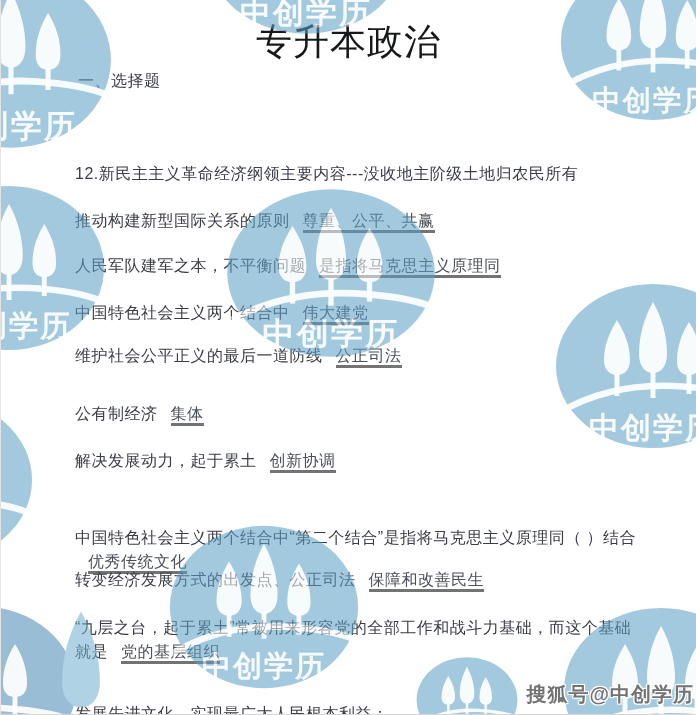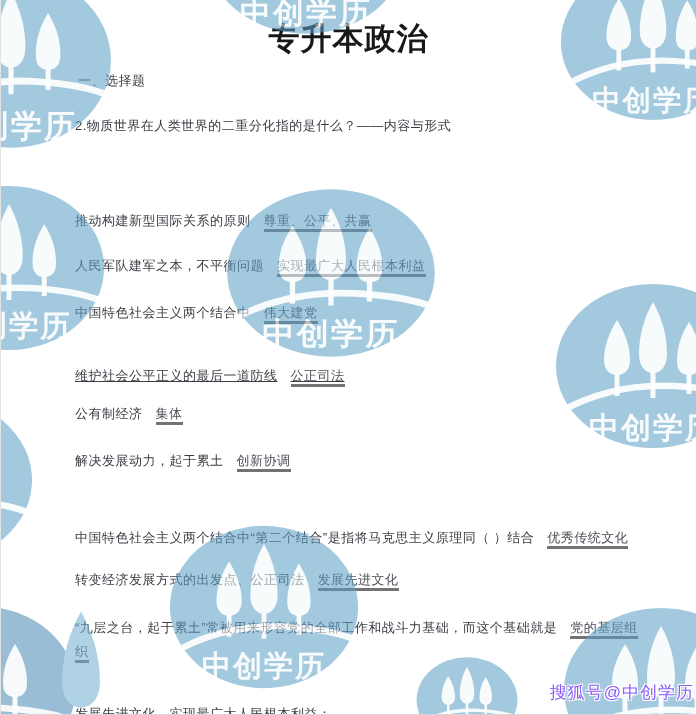--- a/index.html
+++ b/index.html
@@ -3,33 +3,33 @@
 <meta charset="utf-8">
 <style>
   html,body{margin:0;padding:0;background:#ffffff;}
   #page{
     position:relative;width:696px;height:715px;overflow:hidden;
     background:#ffffff;font-family:"Liberation Sans",sans-serif;
     border-left:1px solid #e3e3e3;border-bottom:1px solid #d6d6d6;box-sizing:border-box;
   }
   .doc-title{
     position:absolute;top:18px;left:0;width:100%;text-align:center;
-    font-size:31px;font-weight:bold;color:#17181a;letter-spacing:1px;z-index:2;
+    font-size:36px;font-weight:normal;color:#17181a;letter-spacing:1px;z-index:2;
   }
   .para{
-    position:absolute;left:74px;width:564px;font-size:13px;line-height:24px;
+    position:absolute;left:74px;width:564px;font-size:16px;line-height:24px;
     color:#3b3d44;letter-spacing:.5px;z-index:2;
   }
   .para .q{color:#3b3d44;}
   .para .ans{
     color:#4c5158;margin-left:13px;border-bottom:3px solid #737373;padding-bottom:1px;
   }
   .stamp{
     position:absolute;top:681px;right:2px;z-index:12;
-    font-size:17px;font-weight:normal;color:#8b5cf6;letter-spacing:1px;
+    font-size:20px;font-weight:bold;color:#737373;letter-spacing:1px;
     text-shadow:-1px -1px 0 #fff,1px -1px 0 #fff,-1px 1px 0 #fff,1px 1px 0 #fff,0 0 3px #ffffff;
   }
   .wm-layer{
     position:absolute;top:0;left:0;z-index:6;opacity:.56;pointer-events:none;
   }
   .wmtext{
     font-family:"Liberation Sans",sans-serif;font-size:30px;font-weight:bold;
     fill:#ffffff;opacity:.93;letter-spacing:2px;text-anchor:middle;
   }
 </style>
@@ -37,55 +37,55 @@
 <body>
 
 <div id="page">
 
   <div class="doc-title">专升本政治</div>
 
   <div class="para" style="top:69px;left:77px;">
     <span class="q">一、选择题</span>
   </div>
 
-  <div class="para" style="top:114px;">
-    <span class="q">2.物质世界在人类世界的二重分化指的是什么？——内容与形式</span>
+
+  <div class="para" style="top:162px;">
+    <span class="q">12.新民主主义革命经济纲领主要内容---没收地主阶级土地归农民所有</span>
   </div>
-
 
   <div class="para" style="top:209px;">
     <span class="q">推动构建新型国际关系的原则</span><span class="ans">尊重、公平、共赢</span>
   </div>
 
   <div class="para" style="top:254px;">
-    <span class="q">人民军队建军之本，不平衡问题</span><span class="ans">实现最广大人民根本利益</span>
+    <span class="q">人民军队建军之本，不平衡问题</span><span class="ans">是指将马克思主义原理同</span>
   </div>
 
   <div class="para" style="top:301px;">
     <span class="q">中国特色社会主义两个结合中</span><span class="ans">伟大建党</span>
   </div>
 
-  <div class="para" style="top:364px;text-decoration:underline;">
+  <div class="para" style="top:344px;">
     <span class="q">维护社会公平正义的最后一道防线</span><span class="ans">公正司法</span>
   </div>
 
   <div class="para" style="top:402px;">
     <span class="q">公有制经济</span><span class="ans">集体</span>
   </div>
 
   <div class="para" style="top:449px;">
     <span class="q">解决发展动力，起于累土</span><span class="ans">创新协调</span>
   </div>
 
   <div class="para" style="top:526px;">
     <span class="q">中国特色社会主义两个结合中“第二个结合”是指将马克思主义原理同（ ）结合</span><span class="ans">优秀传统文化</span>
   </div>
 
   <div class="para" style="top:568px;">
-    <span class="q">转变经济发展方式的出发点、公正司法</span><span class="ans">发展先进文化</span>
+    <span class="q">转变经济发展方式的出发点、公正司法</span><span class="ans">保障和改善民生</span>
   </div>
 
   <div class="para" style="top:616px;">
     <span class="q">“九层之台，起于累土”常被用来形容党的全部工作和战斗力基础，而这个基础就是</span><span class="ans">党的基层组织</span>
   </div>
 
   <div class="para" style="top:686px;margin-top:16px;">
     <span class="q">发展先进文化，实现最广大人民根本利益：</span>
   </div>
 

